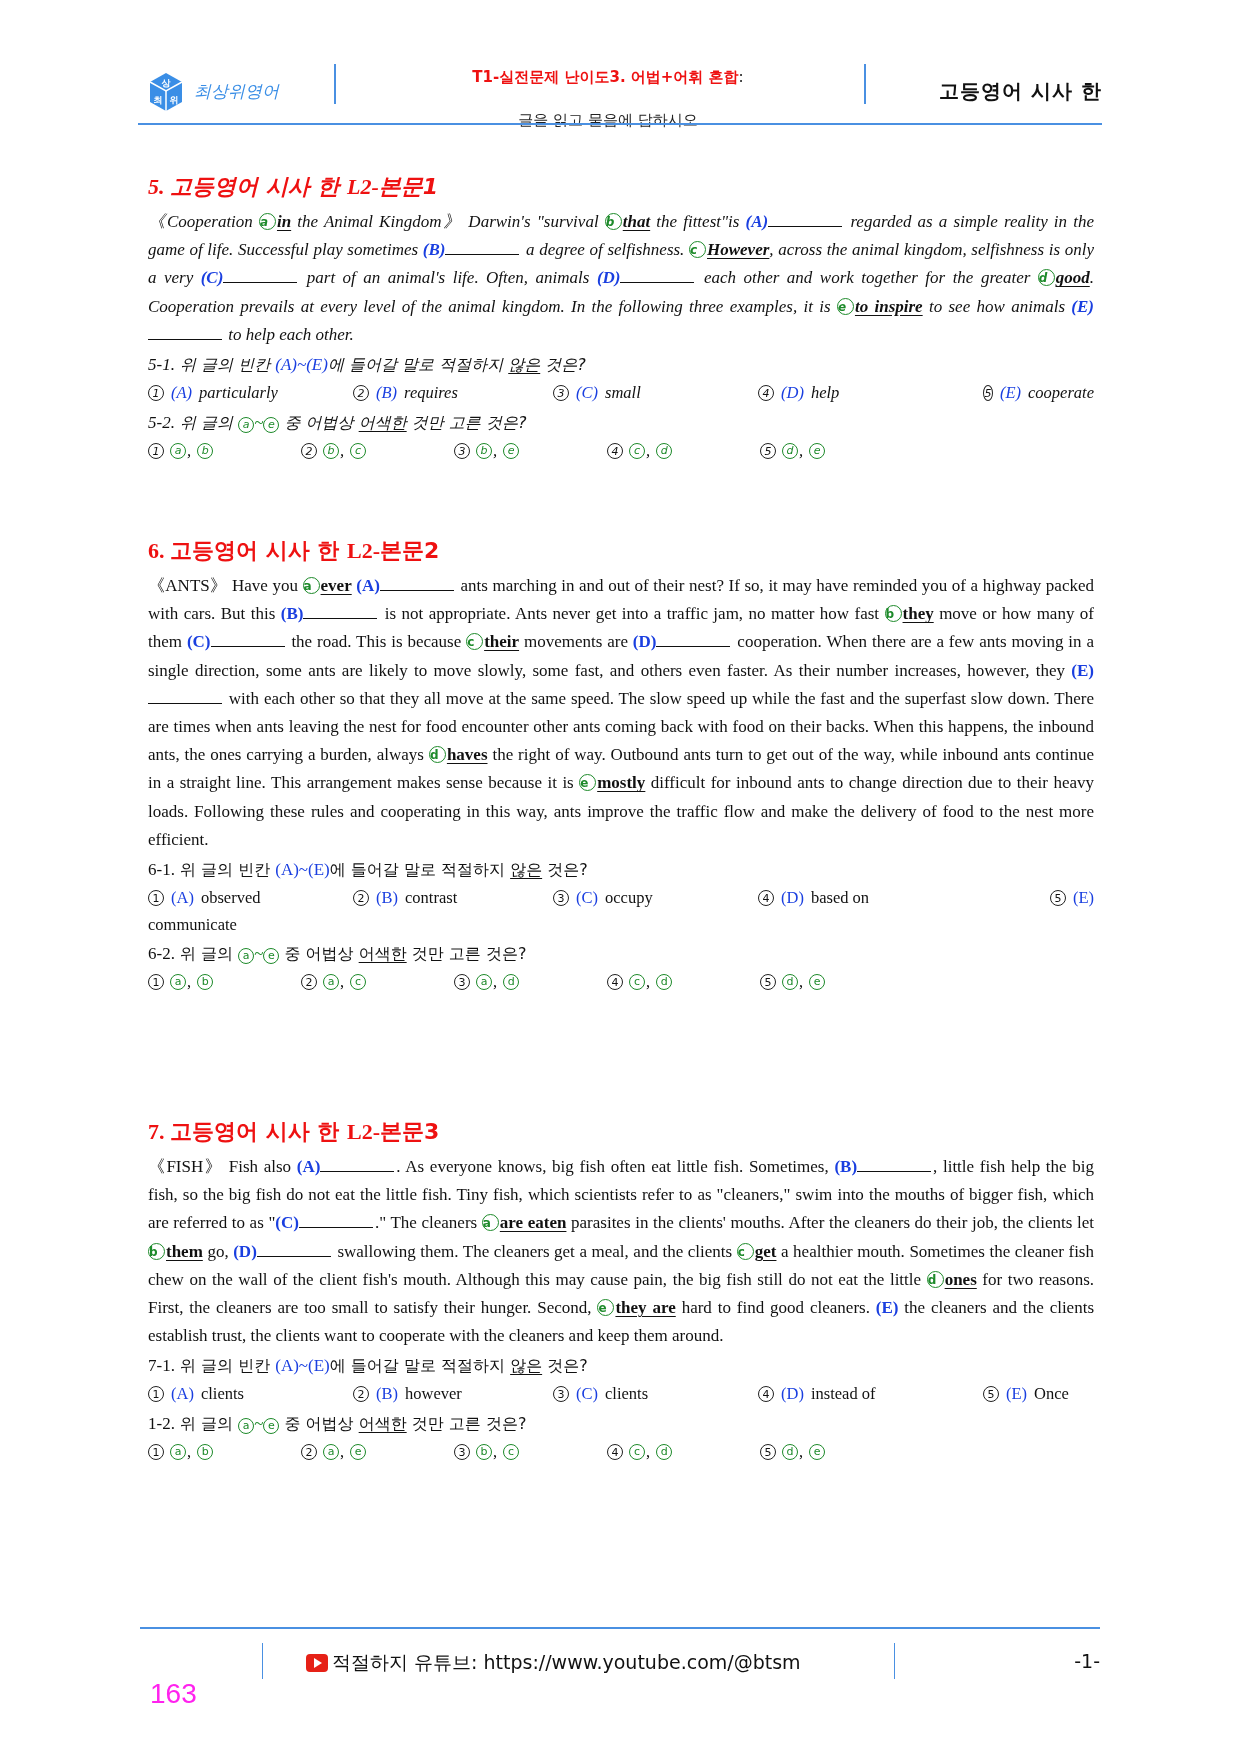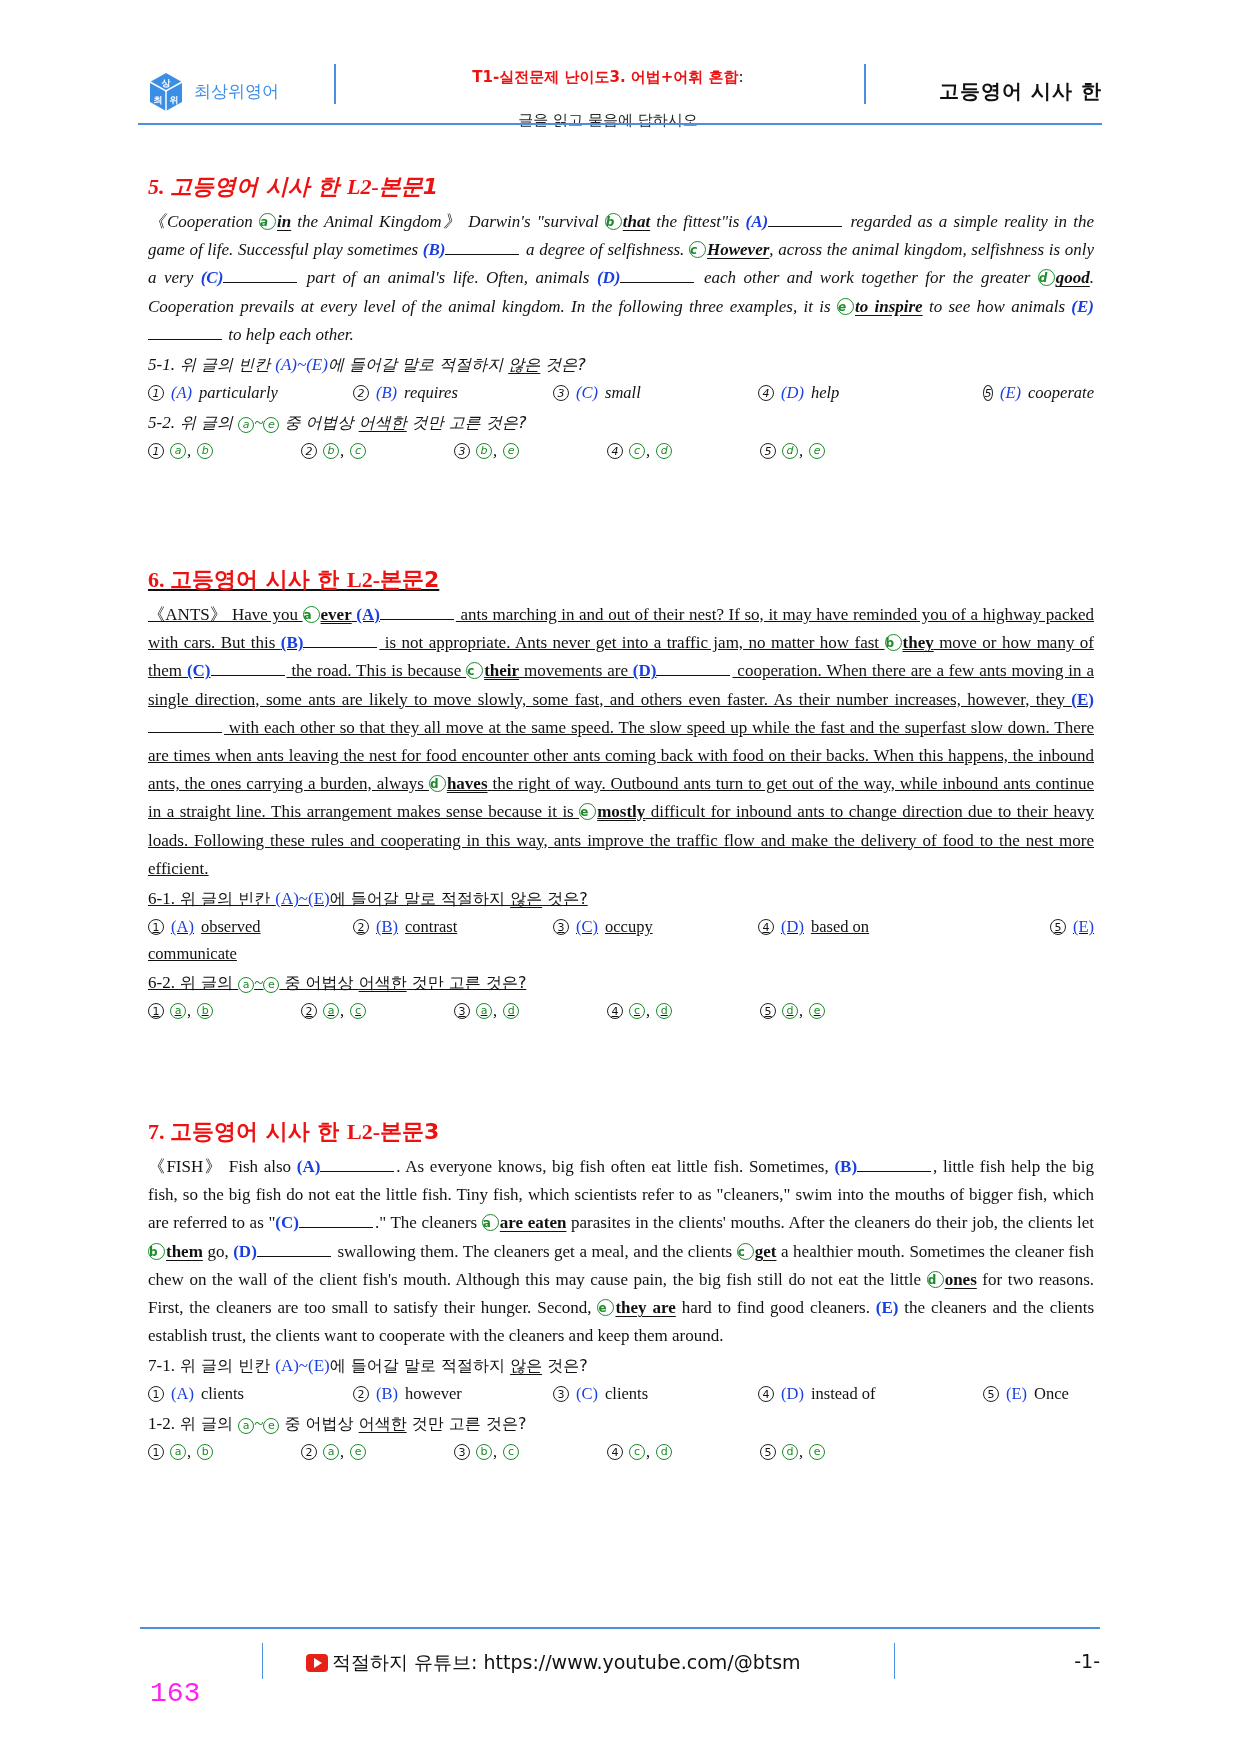--- a/index.html
+++ b/index.html
@@ -1,20 +1,20 @@
 <!DOCTYPE html>
 <html><head>
 <meta charset="utf-8">
 <style>
   html, body { margin:0; padding:0; background:#ffffff; }
   body { width:1240px; height:1752px; position:relative; overflow:hidden;
          font-family:"Liberation Serif", "DejaVu Serif", serif; color:#111; }
   .header { position:absolute; left:138px; top:64px; width:964px; height:60px; }
   .logo { position:absolute; left:10px; top:8px; width:36px; height:40px; }
-  .brand { position:absolute; left:56px; top:16px; font-family:"DejaVu Sans", sans-serif; font-size:17px; color:#3a8ee6; }
+  .brand { position:absolute; left:56px; top:16px; font-family:"DejaVu Sans", sans-serif; font-size:17px; color:#3a8ee6;font-style:italic; }
   .vsep { position:absolute; width:2px; background:#4a90e2; }
   .hdr-center { position:absolute; left:210px; width:520px; top:4px; text-align:center; font-family:"DejaVu Sans", sans-serif; }
   .hdr-title { font-size:15px; font-weight:bold; color:#ee1111; }
   .hdr-title .colon { color:#111; font-weight:normal; }
   .hdr-sub { font-size:15px; color:#222; margin-top:24px; }
   .hdr-right { position:absolute; right:0; top:14px; font-family:"DejaVu Sans", sans-serif; font-size:20px; font-weight:bold; color:#111; letter-spacing:1px; }
   .hrule { position:absolute; left:138px; width:964px; height:2px; background:#4a90e2; }
 
   .section { position:absolute; left:148px; width:946px; }
   .sec-title { font-family:"DejaVu Sans", sans-serif; font-size:22px; font-weight:bold; color:#ee1111; margin:0 0 6px 0; }
@@ -36,21 +36,21 @@
          font-size:11px; line-height:15px; text-align:center; box-sizing:border-box; }
   .gc { display:inline-block; width:16px; height:16px; border:1.2px solid #1d8a2a; border-radius:50%; color:#1d8a2a; font-family:"DejaVu Sans", sans-serif;
         font-size:11px; line-height:14px; text-align:center; box-sizing:border-box; }
 
   .footer-rule { position:absolute; left:140px; top:1627px; width:960px; height:2px; background:#4a90e2; }
   .footer-sep { position:absolute; width:1px; background:#4a90e2; top:1643px; height:36px; }
   .footer-text { position:absolute; left:306px; top:1650px; font-family:"DejaVu Sans", sans-serif; font-size:19px; color:#111; display:flex; align-items:center; gap:4px; }
   .yt { width:22px; height:18px; background:#e62117; border-radius:4px; position:relative; display:inline-block; }
   .yt:after { content:""; position:absolute; left:8px; top:4px; border-left:8px solid #fff; border-top:5px solid transparent; border-bottom:5px solid transparent; }
   .page-num { position:absolute; right:140px; top:1650px; font-family:"DejaVu Sans", sans-serif; font-size:19px; }
-  .side-num { position:absolute; left:150px; top:1678px; font-family:Liberation Mono, monospace; font-size:28px; color:#ff22ee; }
+  .side-num { position:absolute; left:150px; top:1678px; font-family:Liberation Sans, sans-serif; font-size:28px; color:#ff22ee; }
 </style>
 </head>
 <body>
 
 <div class="header">
   <svg class="logo" viewBox="0 0 36 40">
     <polygon points="18,1 34,10 34,30 18,39 2,30 2,10" fill="#3a8ee6"></polygon>
     <polyline points="2,10 18,19 34,10" fill="none" stroke="#fff" stroke-width="1.5"></polyline>
     <line x1="18" y1="19" x2="18" y2="39" stroke="#fff" stroke-width="1.5"></line>
     <text x="18" y="14" font-size="9" fill="#fff" text-anchor="middle" font-family="DejaVu Sans, sans-serif" font-weight="bold">상</text>
@@ -127,21 +127,21 @@
       </span>
       <span class="opt" style="width: 153px; gap: 6px;">
         <span class="num">5</span>
         <span class="gc">d</span>
         <span style="margin-left: -5px;">,</span>
         <span class="gc">e</span>
       </span>
     </div>
 </div>
 
-<div class="section" style="top:565px;text-decoration:underline;">
+<div class="section" style="top:536px;">
   <h2 class="sec-title"><span class="lat">6. </span><span>고등영어 시사 한 </span><span class="lat">L2-</span><span>본문2</span></h2>
   <p class="para">《ANTS》 Have you <span class="circ">a</span><span class="mark">ever</span> <span class="blank-label">(A)</span><span class="blank"></span> ants marching in and out of their nest? If so, it may have reminded you of a highway packed with cars. But this <span class="blank-label">(B)</span><span class="blank"></span> is not appropriate. Ants never get into a traffic jam, no matter how fast <span class="circ">b</span><span class="mark">they</span> move or how many of them <span class="blank-label">(C)</span><span class="blank"></span> the road. This is because <span class="circ">c</span><span class="mark">their</span> movements are <span class="blank-label">(D)</span><span class="blank"></span> cooperation. When there are a few ants moving in a single direction, some ants are likely to move slowly, some fast, and others even faster. As their number increases, however, they <span class="blank-label">(E)</span><span class="blank"></span> with each other so that they all move at the same speed. The slow speed up while the fast and the superfast slow down. There are times when ants leaving the nest for food encounter other ants coming back with food on their backs. When this happens, the inbound ants, the ones carrying a burden, always <span class="circ">d</span><span class="mark">haves</span> the right of way. Outbound ants turn to get out of the way, while inbound ants continue in a straight line. This arrangement makes sense because it is <span class="circ">e</span><span class="mark">mostly</span> difficult for inbound ants to change direction due to their heavy loads. Following these rules and cooperating in this way, ants improve the traffic flow and make the delivery of food to the nest more efficient.</p>
   <div class="q"><span>6-1.</span><span class="ko"> 위 글의 빈칸 </span><span class="blue">(A)~(E)</span><span class="ko">에 들어갈 말로 적절하지 </span><span class="ko ul">않은</span><span class="ko"> 것은?</span></div>
   <div class="opts">
       <span class="opt" style="width: 205px;">
         <span class="num">1</span>
         <span class="blue">(A)</span>
         <span>observed</span>
       </span>
       <span class="opt" style="width: 200px;">

